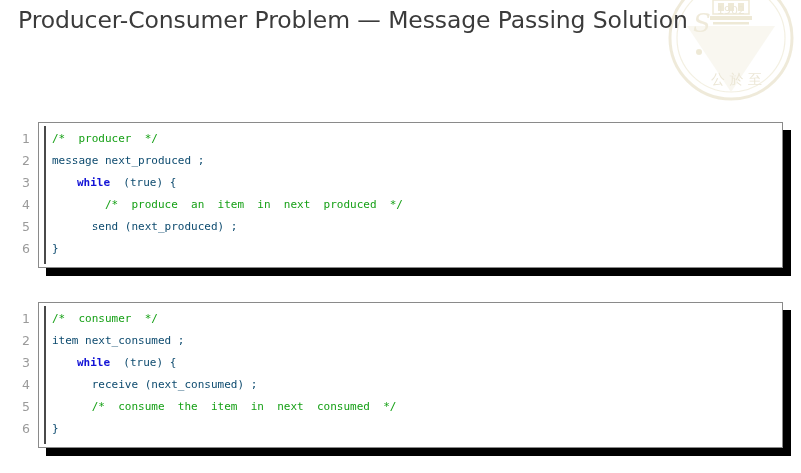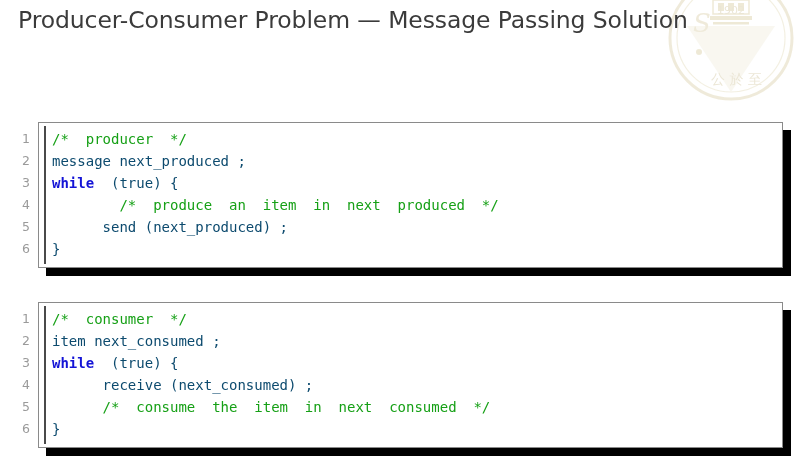--- a/index.html
+++ b/index.html
@@ -101,29 +101,29 @@
   .linenos div { height: 22px; }
 
   
   .codearea {
     position: absolute;
     left: 52px;
     top: 6px;
     right: 20px;
     z-index: 3;
     font-family: "DejaVu Sans Mono", monospace;
-    font-size: 14px;
+    font-size: 11px;
     line-height: 22px;
     white-space: pre;
     color: #111111;
   }
   .codearea .ln { height: 22px; }
 
   .tok-comment { color: #16a016; }
-  .tok-keyword { color: #1414d6; font-weight: 600; }
+  .tok-keyword { color: #1414d6; font-weight: 600; margin-left: 25px; }
   .tok-plain   { color: #0c4a6e; }
 </style>
 </head>
 <body>
 
 <svg id="watermark" viewBox="0 0 128 128" xmlns="http://www.w3.org/2000/svg">
   <circle cx="64" cy="64" r="61" fill="none" stroke="#cbbd86" stroke-width="3"></circle>
   <circle cx="64" cy="64" r="54" fill="none" stroke="#d8cda0" stroke-width="1.2"></circle>
   <path d="M20 52 L108 52 L64 118 Z" fill="#d9cfa6" opacity="0.55"></path>
   <rect x="44" y="18" width="40" height="6" fill="#c9b87a"></rect>

